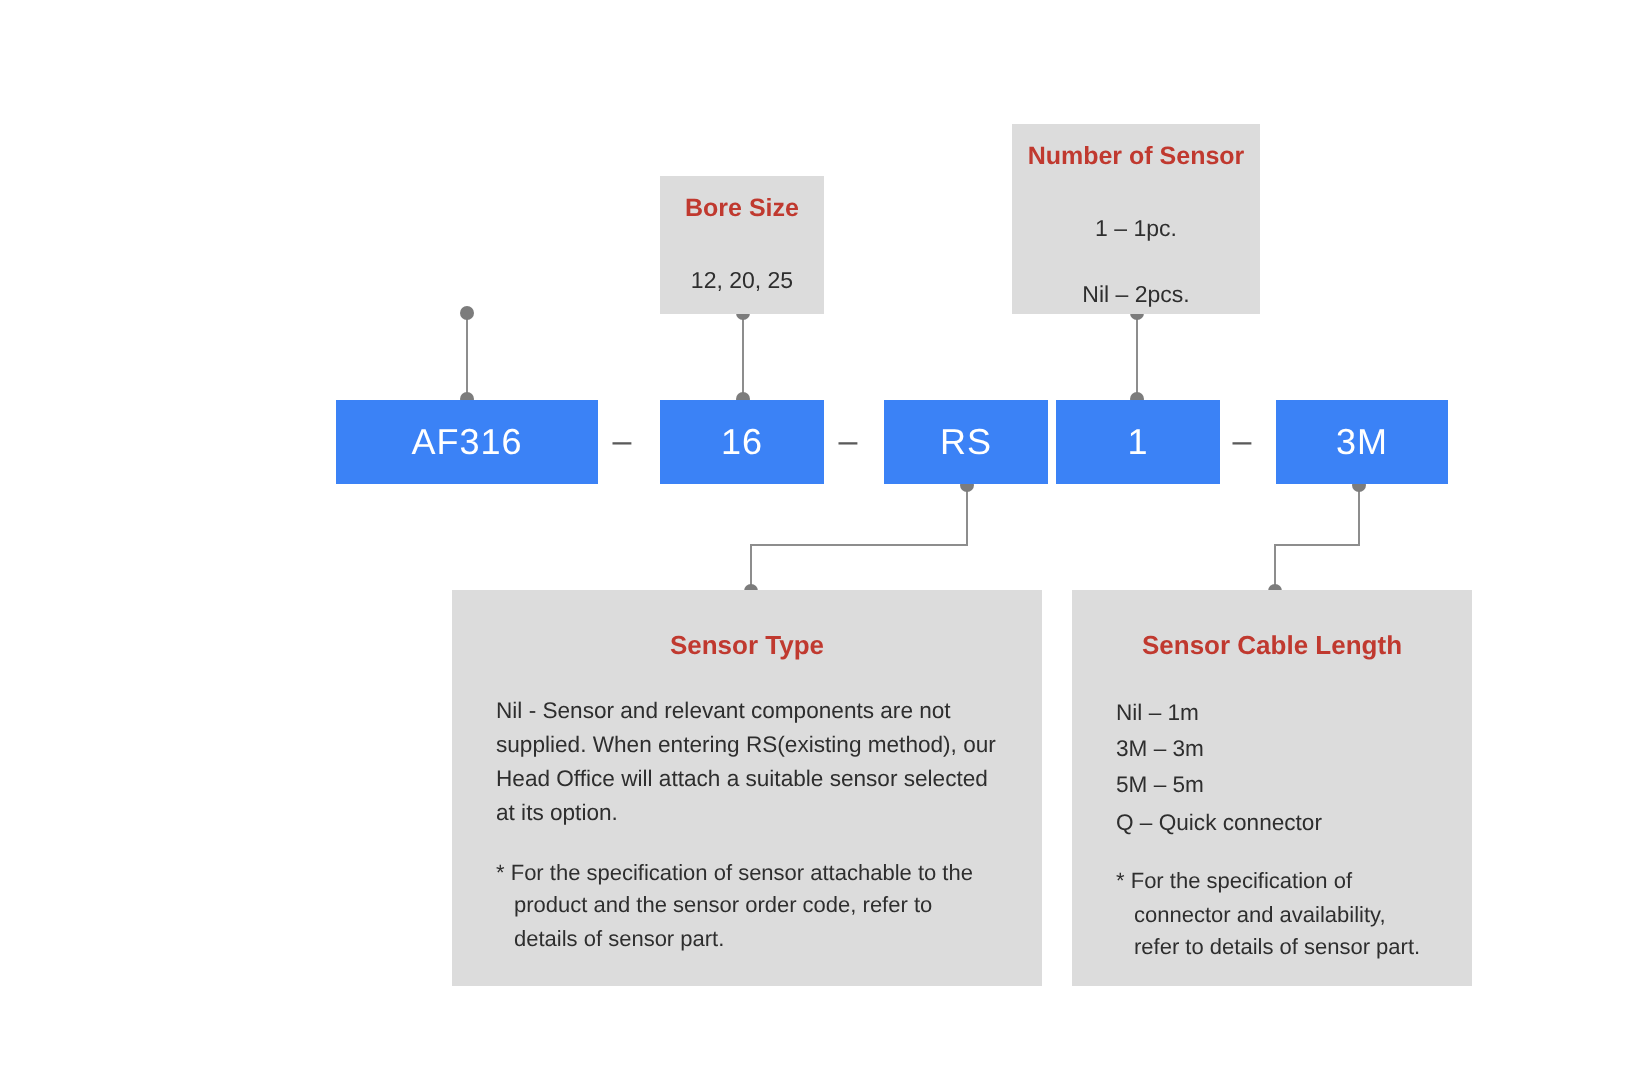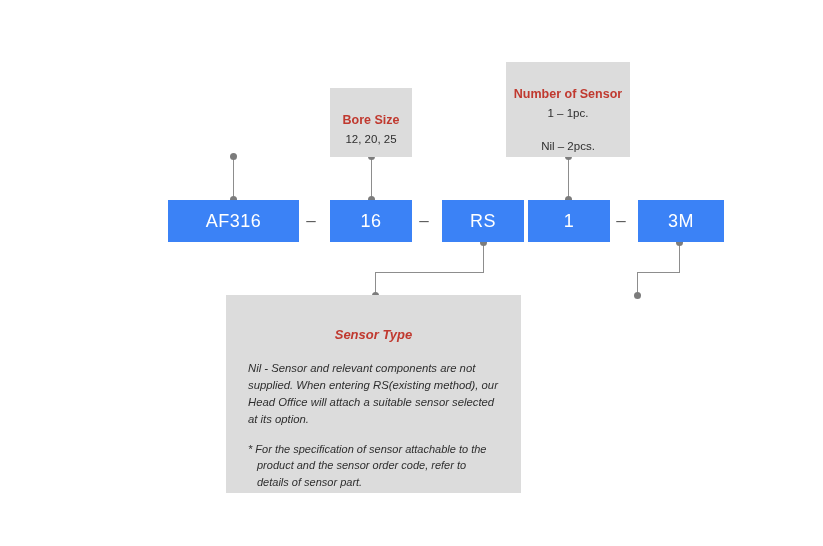--- a/index.html
+++ b/index.html
@@ -54,42 +54,41 @@
   
   .callout {
     background: #dcdcdc;
     box-sizing: border-box;
   }
   .callout-top {
     display: flex;
     flex-direction: column;
     align-items: center;
     justify-content: flex-start;
-    padding-top: 24px;
+    padding-top: 8px;
   }
   .callout-title {
     color: #c0392f;
     font-size: 12.5px;
     font-weight: bold;
     text-align: center;
     line-height: 1.3;
   }
   .callout-top .callout-line {
     color: #2e2e2e;
     font-size: 11.5px;
     text-align: center;
     line-height: 1.45;
-    margin-top: 3px;
+    margin-top: 21px;
   }
   .callout-top .callout-line.tight { margin-top: 16px; }
 
   
   .callout-bottom {
-    padding: 32px 22px;
-    font-style: italic;
+    padding: 20px 22px;
   }
   .callout-bottom .callout-title {
     font-size: 13px;
     margin-bottom: 16px;
   }
   .para {
     font-size: 11.3px;
     line-height: 1.52;
     color: #2e2e2e;
     margin: 0 0 12px 0;
@@ -203,14 +202,25 @@
 
   <div class="node callout callout-bottom" style="left:226px; top:295px; width:295px; height:198px;">
     <div class="callout-title">Sensor Type</div>
     <p class="para">Nil - Sensor and relevant components are not supplied. When entering RS(existing method), our Head Office will attach a suitable sensor selected at its option.</p>
     <div class="note">
       <span>*</span>
       <span>For the specification of sensor attachable to the product and the sensor order code, refer to details of sensor part.</span>
     </div>
   </div>
 
+  <div class="node callout callout-bottom" style="left:536px; top:295px; width:200px; height:198px;">
+    <div class="callout-title">Sensor Cable Length</div>
+    <div class="list-line">Nil – 1m</div>
+    <div class="list-line">3M – 3m</div>
+    <div class="list-line">5M – 5m</div>
+    <div class="list-line">Q – Quick connector</div>
+    <div class="note">
+      <span>*</span>
+      <span>For the specification of connector and availability, refer to details of sensor part.</span>
+    </div>
+  </div>
 
 </div>
 
 </body></html>

